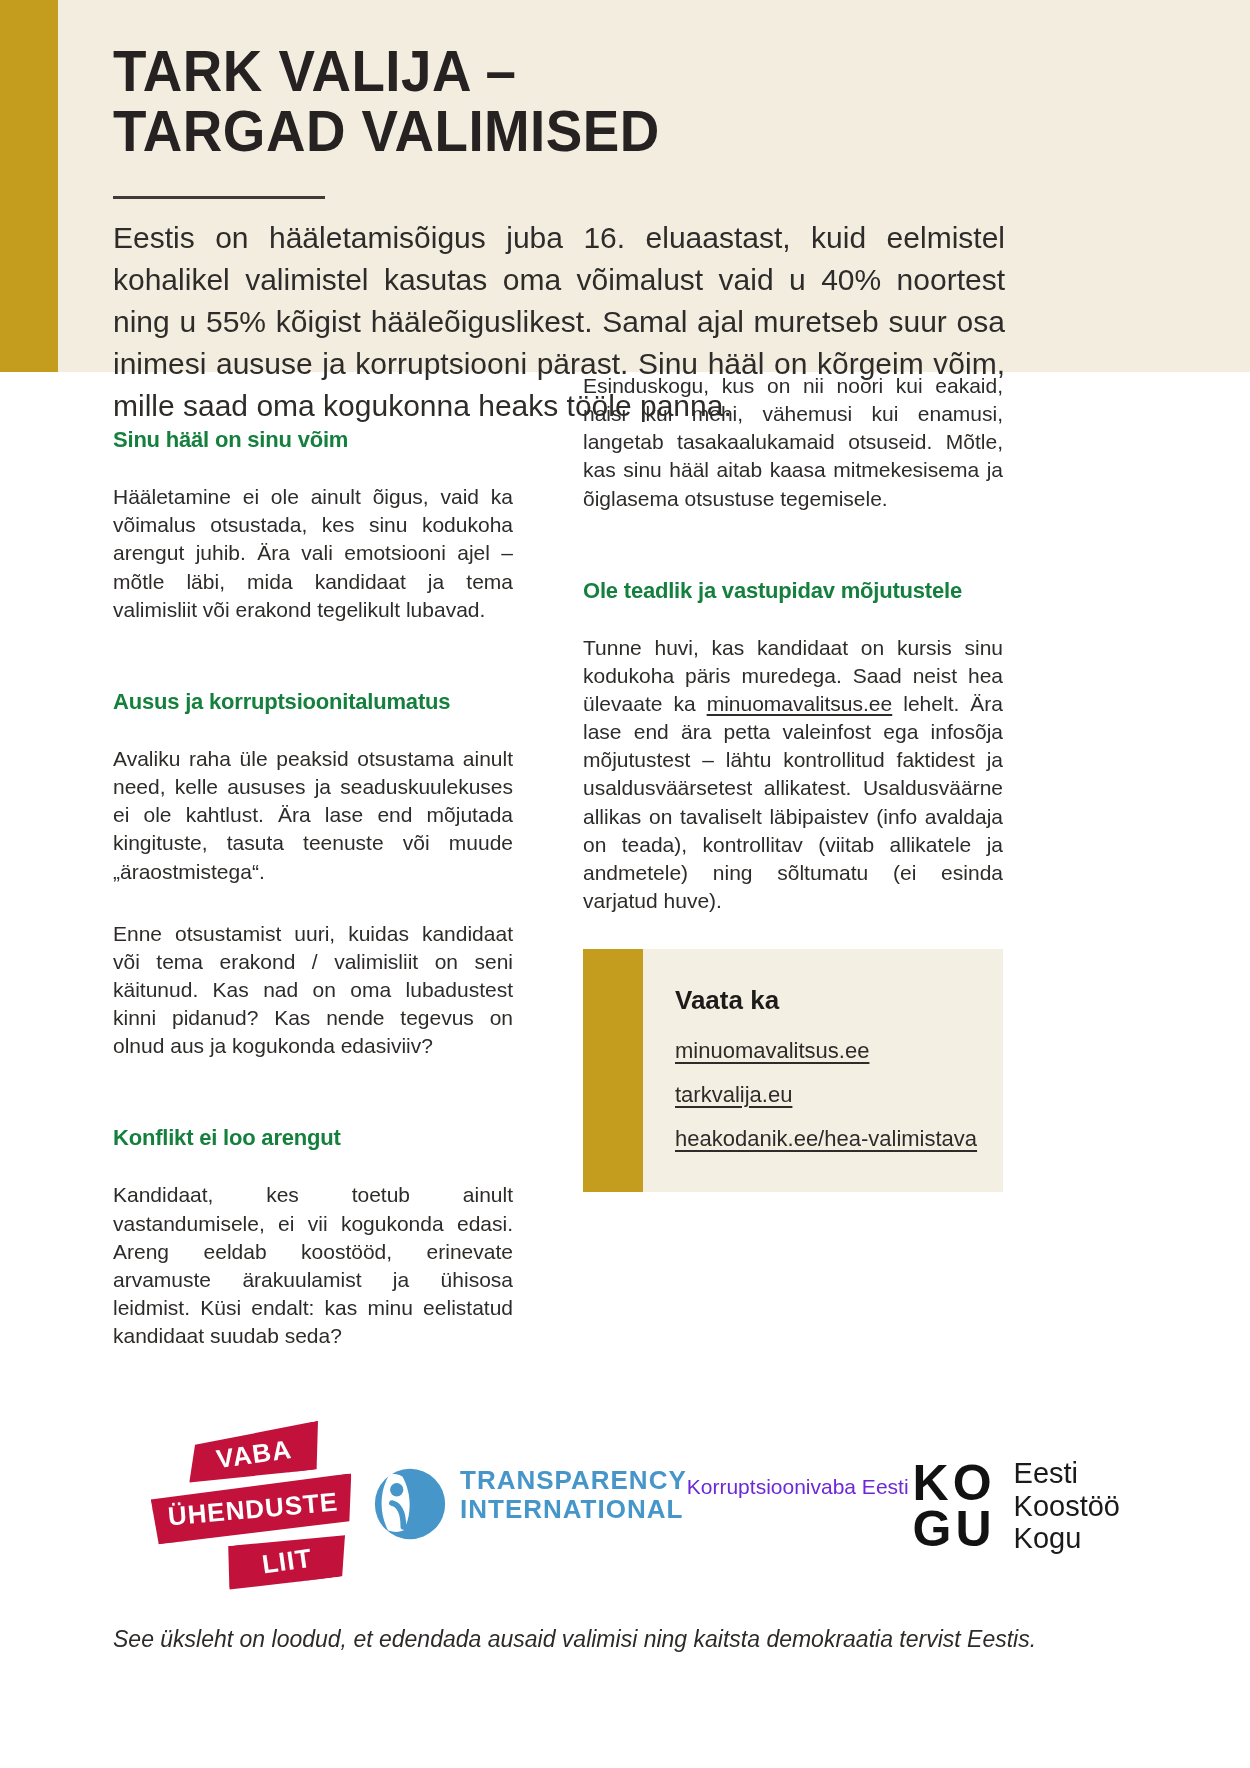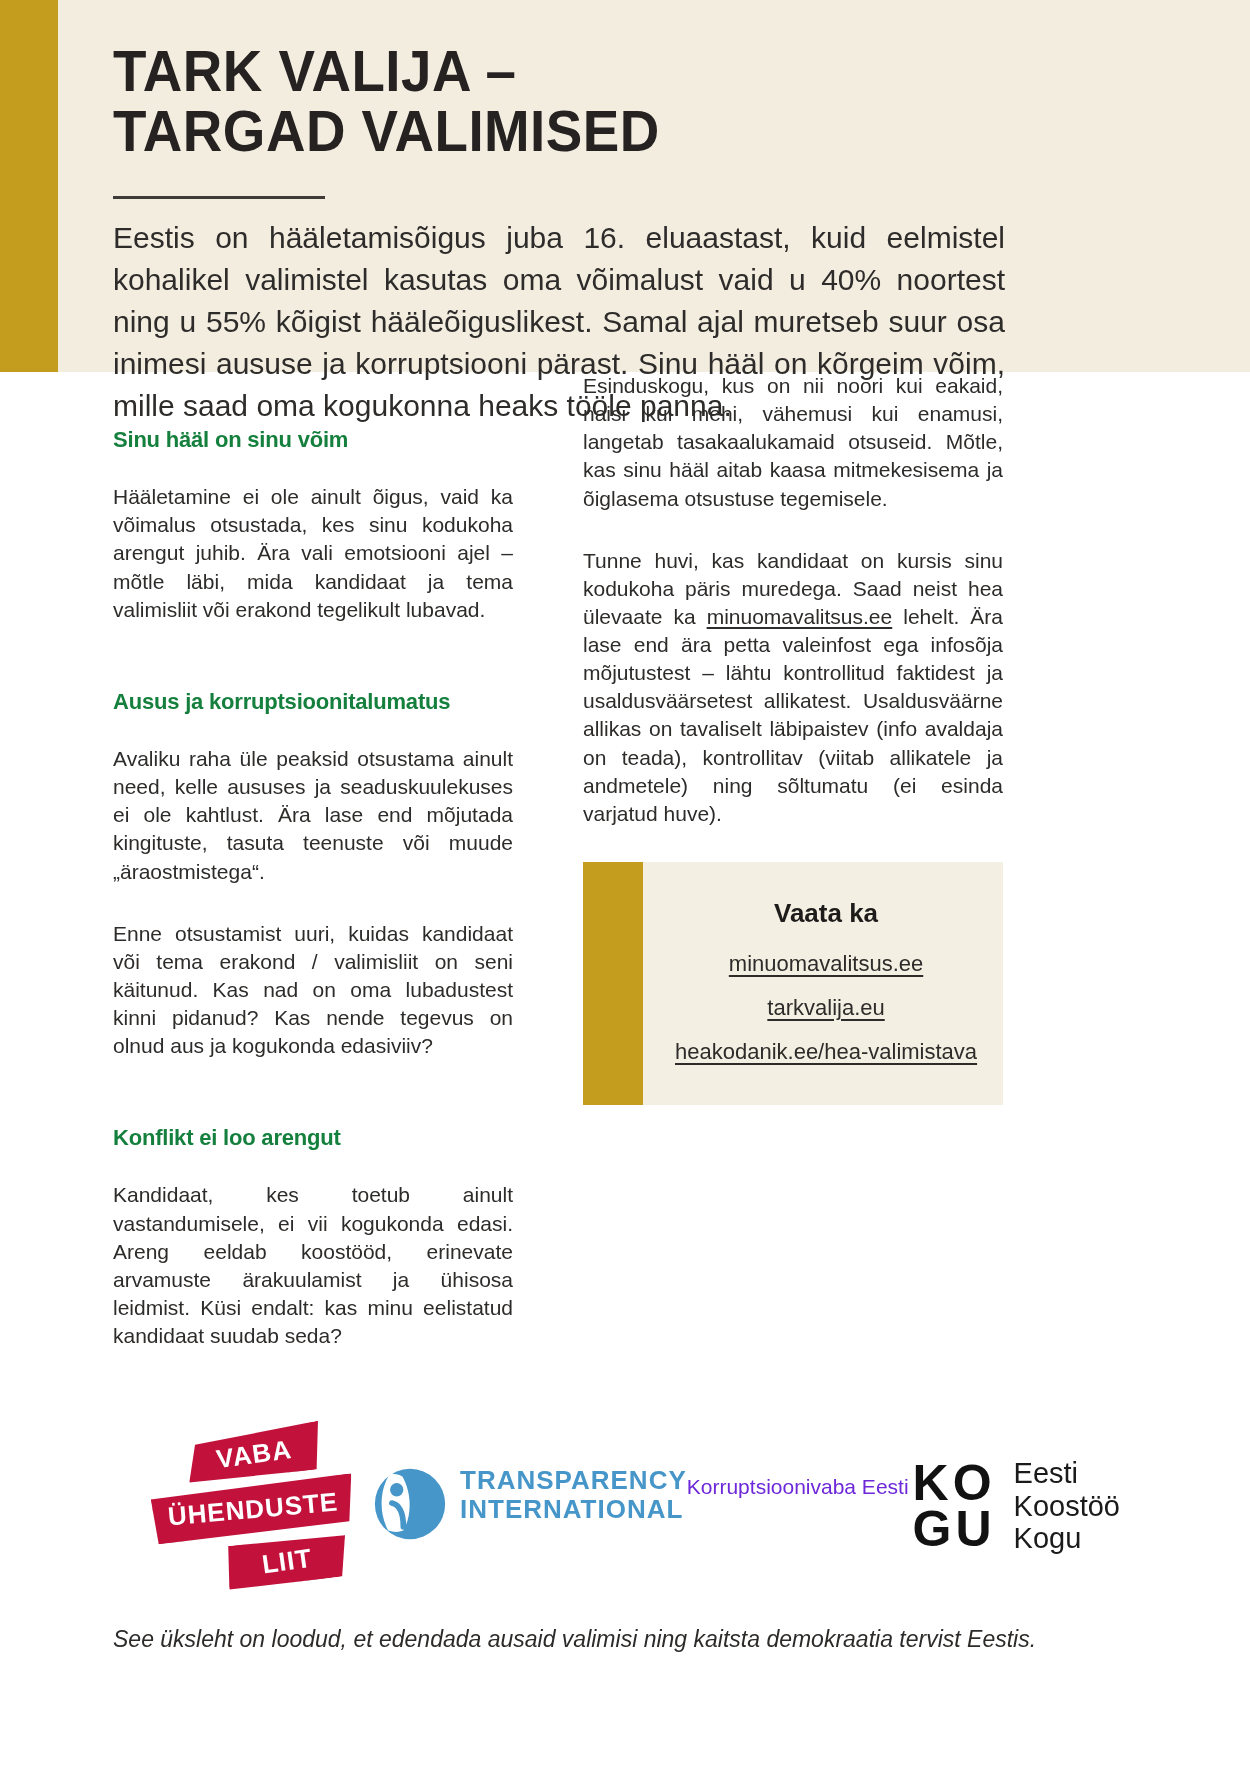--- a/index.html
+++ b/index.html
@@ -77,21 +77,20 @@
     text-decoration: underline;
     text-underline-offset: 3px;
   }
 
   
   .see-also {
     display: flex;
     width: 420px;
     margin-top: 30px;
     background: #F4EFE3;
-    text-align: center;
   }
   .see-also-goldbar {
     flex: 0 0 60px;
     background: #C49D1E;
   }
   .see-also-content {
     padding: 36px 20px 40px 32px;
   }
   .see-also-title {
     font-size: 26px;
@@ -201,20 +200,21 @@
     <p>Avaliku raha üle peaksid otsustama ainult need, kelle aususes ja seaduskuulekuses ei ole kahtlust. Ära lase end mõjutada kingituste, tasuta teenuste või muude „äraostmistega“.</p>
     <p>Enne otsustamist uuri, kuidas kandidaat või tema erakond / valimisliit on seni käitunud. Kas nad on oma lubadustest kinni pidanud? Kas nende tegevus on olnud aus ja kogukonda edasiviiv?</p>
 
     <h2>Konflikt ei loo arengut</h2>
     <p>Kandidaat, kes toetub ainult vastandumisele, ei vii kogukonda edasi. Areng eeldab koostööd, erinevate arvamuste ärakuulamist ja ühisosa leidmist. Küsi endalt: kas minu eelistatud kandidaat suudab seda?</p>
   </div>
 
   <div class="col right">
     <p>Esinduskogu, kus on nii noori kui eakaid, naisi kui mehi, vähemusi kui enamusi, langetab tasakaalukamaid otsuseid. Mõtle, kas sinu hääl aitab kaasa mitmekesisema ja õiglasema otsustuse tegemisele.</p>
 
+    <h2>Ole teadlik ja vastupidav mõjutustele</h2>
     <p><span>Tunne huvi, kas kandidaat on kursis sinu kodukoha päris muredega. Saad neist hea ülevaate ka </span><a href="#" class="inline-link">minuomavalitsus.ee</a><span> lehelt. Ära lase end ära petta valeinfost ega infosõja mõjutustest – lähtu kontrollitud faktidest ja usaldusväärsetest allikatest. Usaldusväärne allikas on tavaliselt läbipaistev (info avaldaja on teada), kontrollitav (viitab allikatele ja andmetele) ning sõltumatu (ei esinda varjatud huve).</span></p>
 
     <div class="see-also">
       <div class="see-also-goldbar"></div>
       <div class="see-also-content">
         <div class="see-also-title">Vaata ka</div>
         <a href="#" class="see-also-link">minuomavalitsus.ee</a>
         <a href="#" class="see-also-link">tarkvalija.eu</a>
         <a href="#" class="see-also-link">heakodanik.ee/hea-valimistava</a>
       </div>

